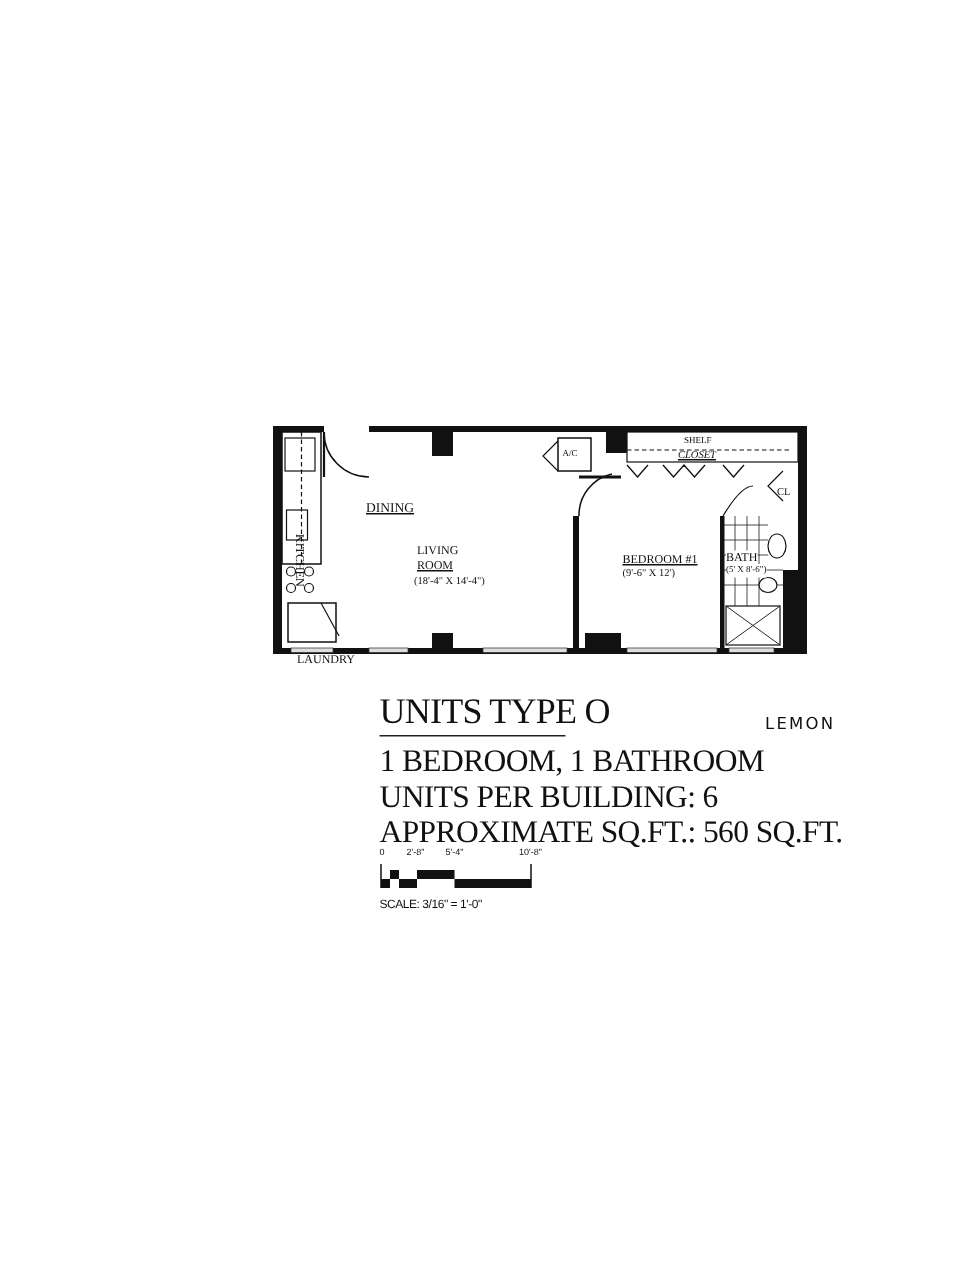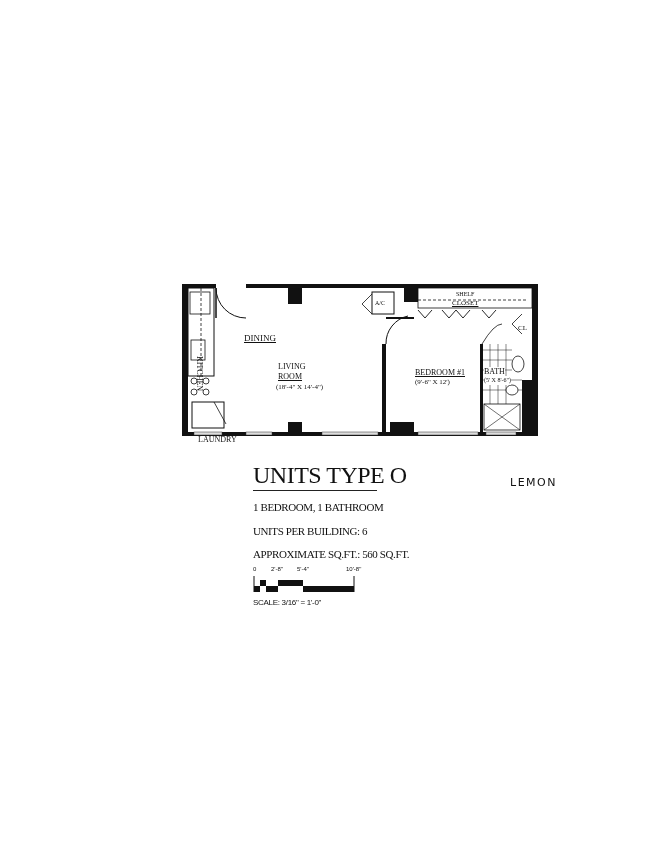--- a/index.html
+++ b/index.html
@@ -3,21 +3,21 @@
 <meta charset="utf-8">
 <style>
   html,body{margin:0;padding:0;background:#fff;}
   body{width:652px;height:844px;position:relative;overflow:hidden;font-family:"Liberation Serif",serif;color:#111;}
   .plan{position:absolute;left:182px;top:284px;width:356px;height:152px;}
   .abs{position:absolute;}
   .lbl{position:absolute;font-family:"Liberation Serif",serif;font-size:8px;line-height:9px;color:#111;text-align:center;white-space:nowrap;}
   .title{position:absolute;left:253px;top:461px;font-size:24px;line-height:28px;letter-spacing:-0.5px;}
   .title-rule{position:absolute;left:253px;top:490px;width:124px;height:1px;background:#222;}
   .brand{position:absolute;left:510px;top:476px;font-family:"DejaVu Sans",sans-serif;font-size:11px;letter-spacing:1.5px;}
-  .line{position:absolute;left:253px;font-size:11px;line-height:20px;letter-spacing:-0.4px;white-space:nowrap;}
+  .line{position:absolute;left:253px;font-size:21px;line-height:20px;letter-spacing:-0.4px;white-space:nowrap;}
   .scale-tick{position:absolute;top:566px;font-family:"Liberation Sans",sans-serif;font-size:6px;}
   .scale-cap{position:absolute;left:253px;top:598px;font-family:"Liberation Sans",sans-serif;font-size:8px;letter-spacing:-0.3px;}
 </style>
 </head>
 <body>
 
 <div class="plan">
   <svg width="356" height="152" viewBox="0 0 356 152">
 
     <rect x="0" y="0" width="356" height="4" fill="#111"></rect>
@@ -87,21 +87,21 @@
     </g>
   </svg>
   <div class="lbl" style="left:62px;top:50px;font-size:9px;text-decoration:underline;">DINING</div>
   <div class="lbl" style="left:96px;top:78px;">LIVING</div>
   <div class="lbl" style="left:96px;top:88px;text-decoration:underline;">ROOM</div>
   <div class="lbl" style="left:94px;top:99px;font-size:7px;">(18'-4" X 14'-4")</div>
   <div class="lbl" style="left:22px;top:72px;transform:rotate(90deg);transform-origin:left top;">KITCHEN</div>
   <div class="lbl" style="left:16px;top:128px;margin-top:23px;">LAUNDRY</div>
   <div class="lbl" style="left:193px;top:15px;font-size:6px;">A/C</div>
   <div class="lbl" style="left:274px;top:6px;font-size:6px;">SHELF</div>
-  <div class="lbl" style="left:270px;top:15px;font-size:7px;text-decoration:underline;">CLOSET</div>
+  <div class="lbl" style="left:270px;top:15px;font-size:7px;text-decoration:underline;font-style:italic;">CLOSET</div>
   <div class="lbl" style="left:336px;top:40px;font-size:7px;">CL</div>
   <div class="lbl" style="left:233px;top:84px;text-decoration:underline;">BEDROOM #1</div>
   <div class="lbl" style="left:233px;top:94px;font-size:7px;">(9'-6" X 12')</div>
   <div class="lbl" style="left:302px;top:83px;background:#fff;font-family:Liberation Serif, serif;">BATH</div>
   <div class="lbl" style="left:302px;top:92px;font-size:6px;background:#fff;">(5' X 8'-6")</div>
 </div>
 
 <div class="title">UNITS TYPE O</div>
 <div class="title-rule"></div>
 <div class="brand">LEMON</div>

